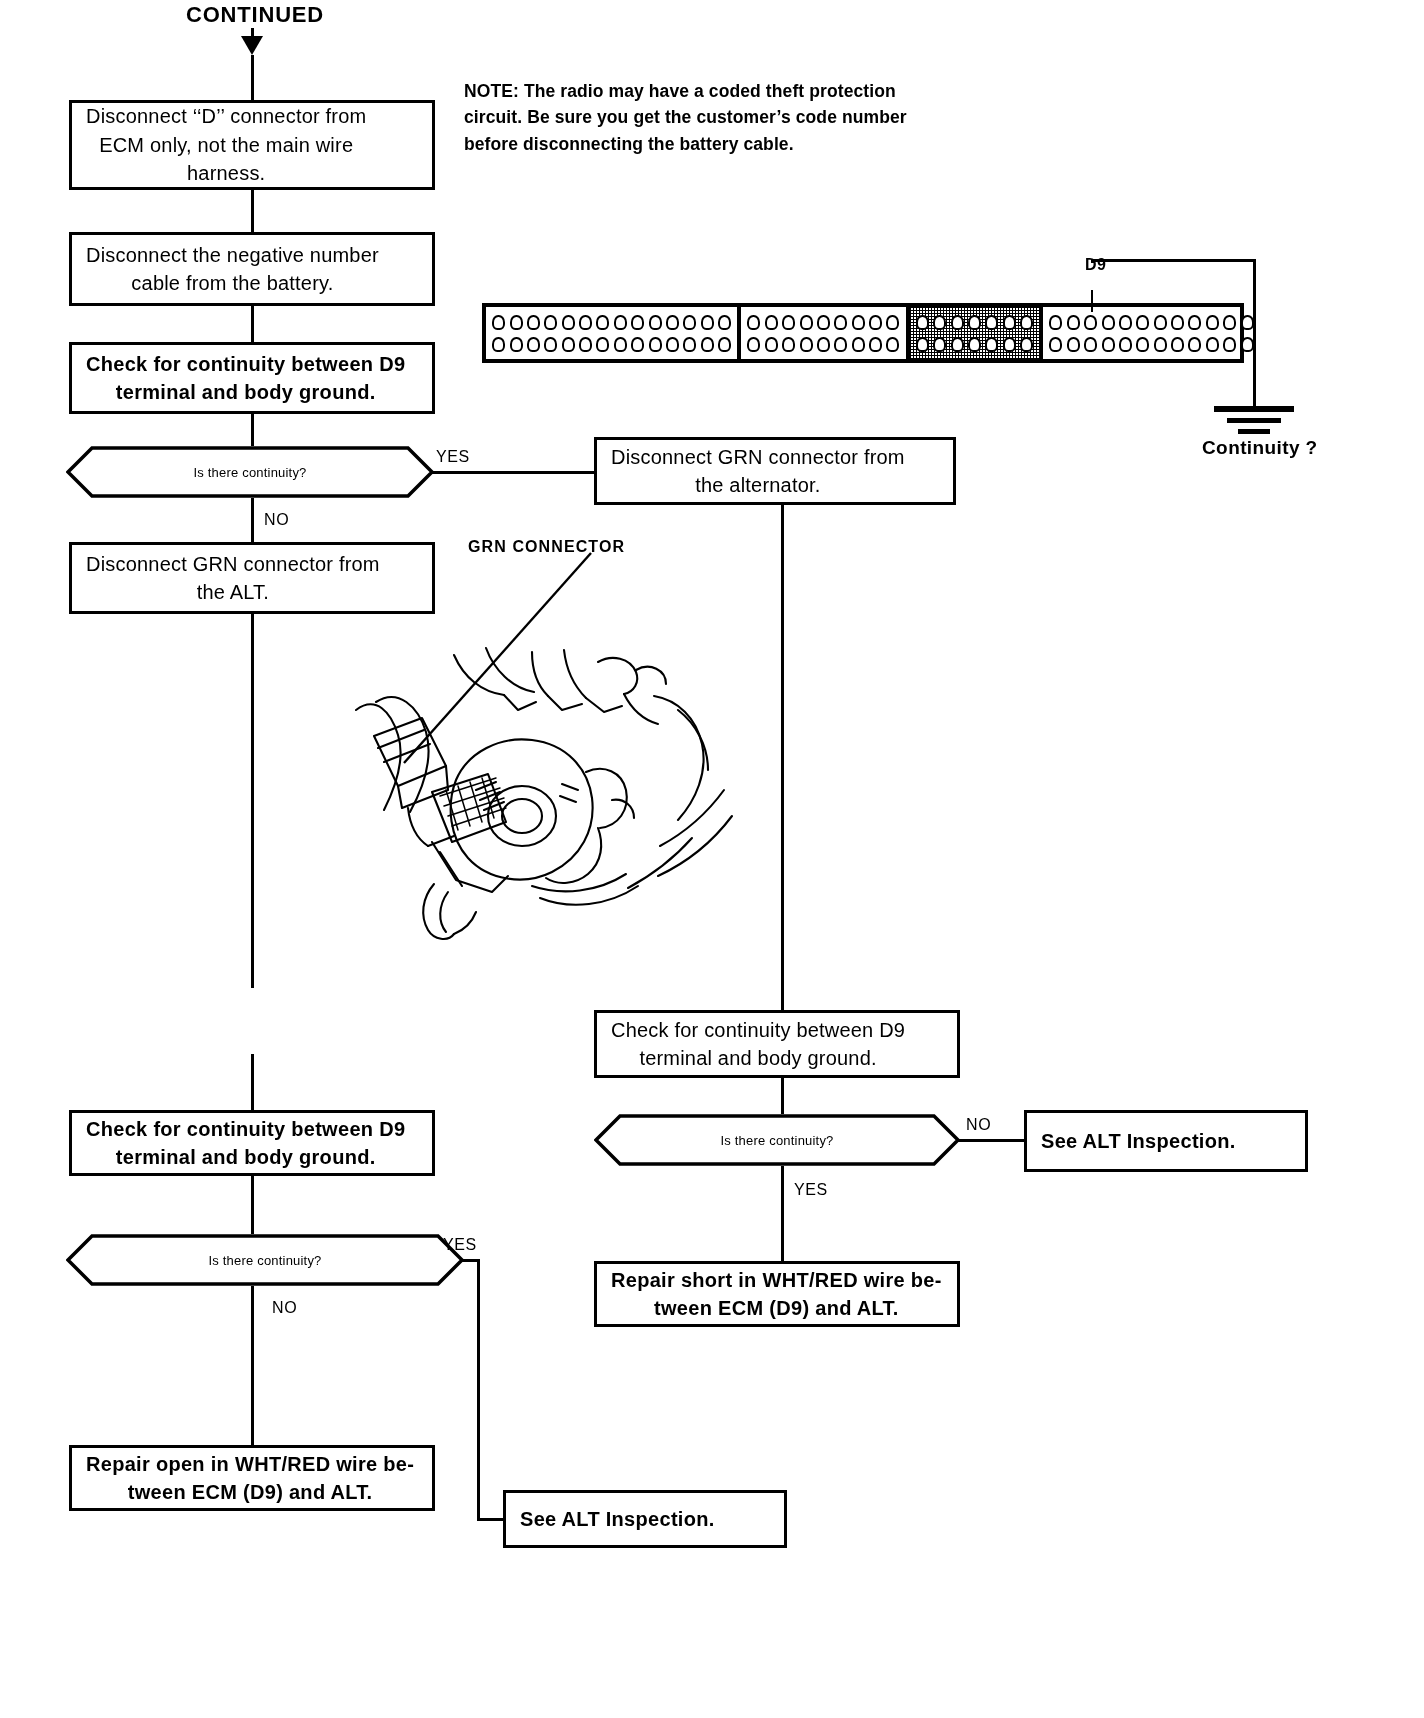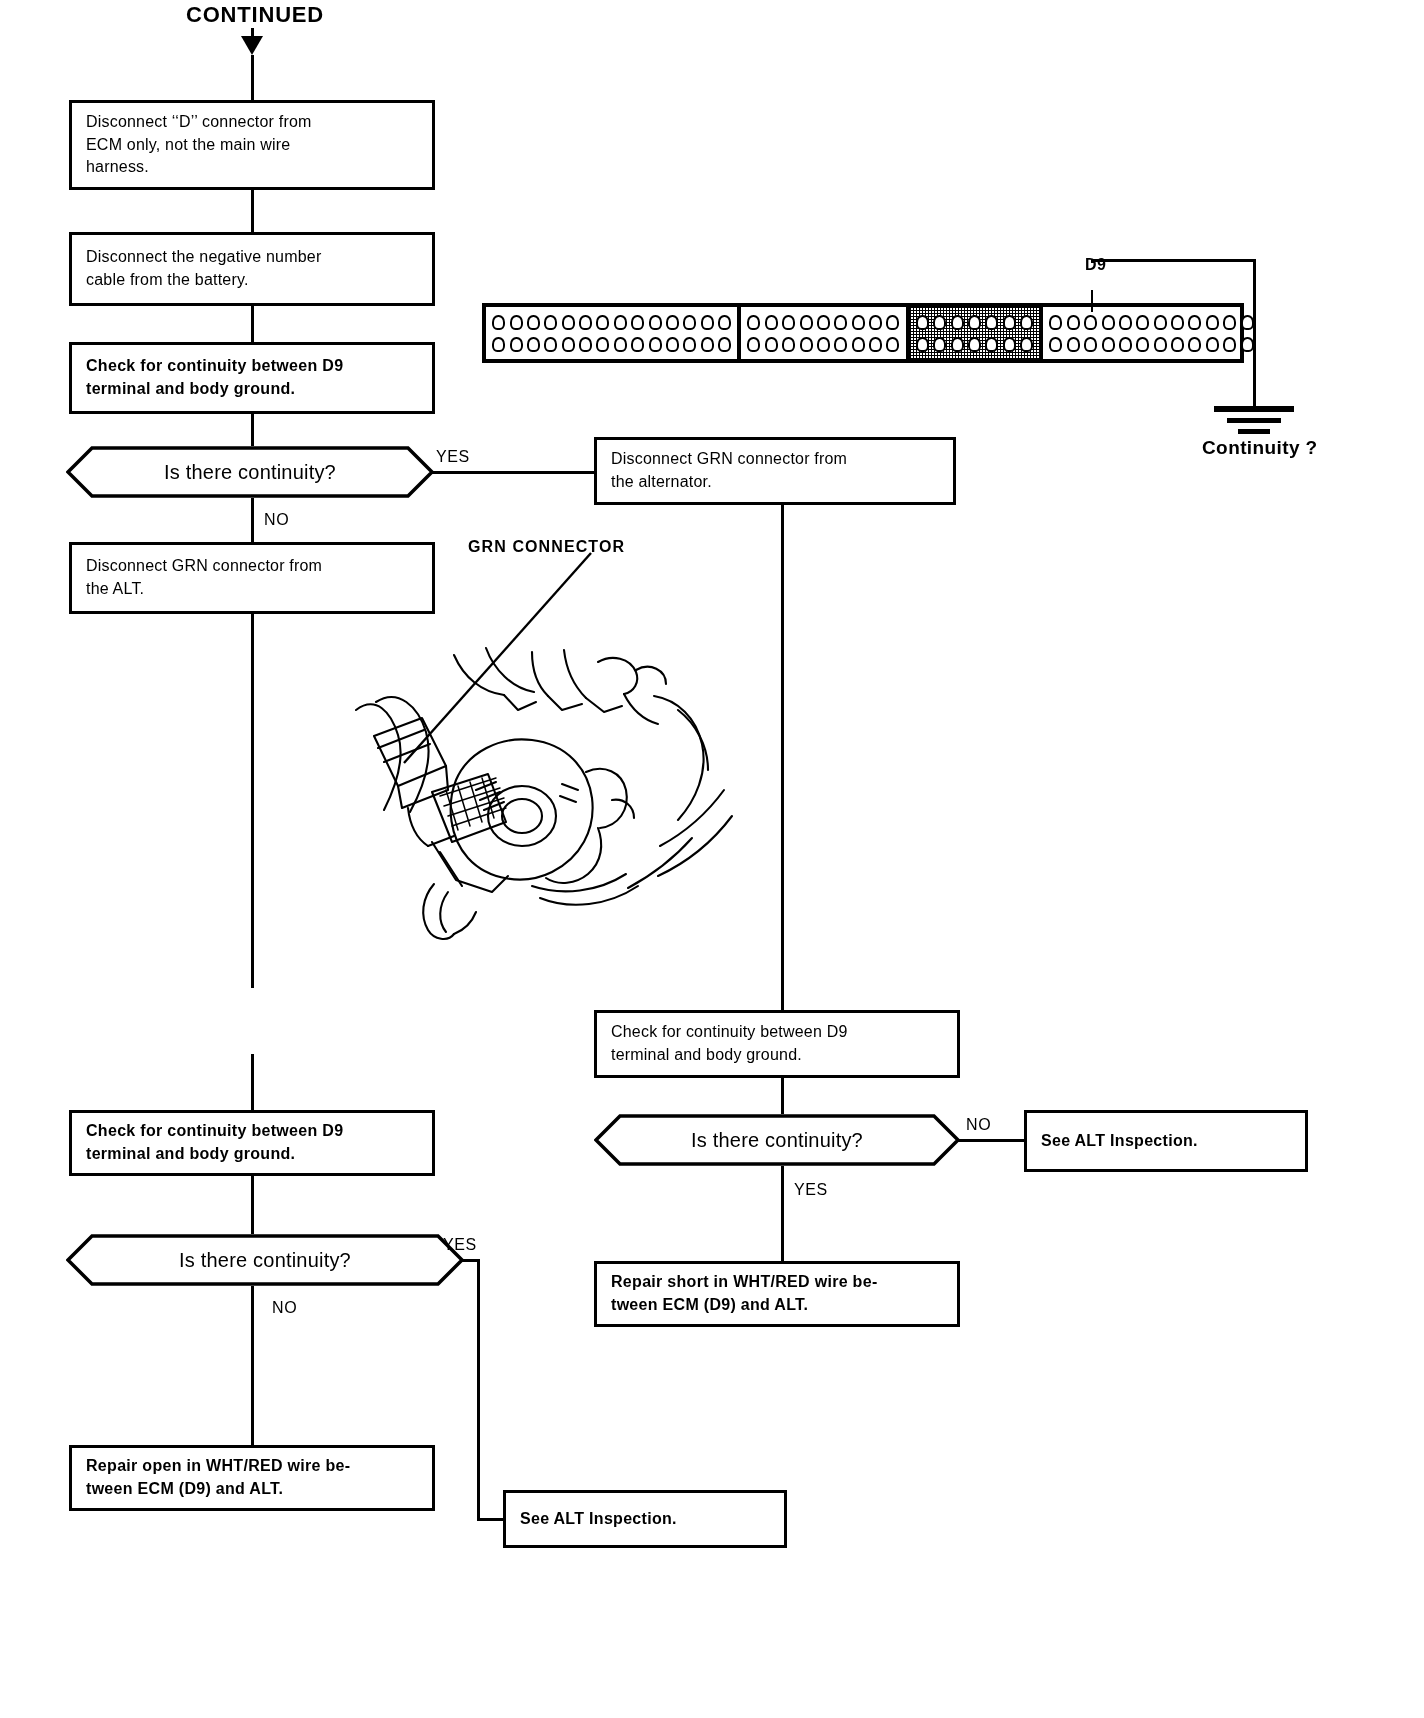--- a/index.html
+++ b/index.html
@@ -10,38 +10,39 @@
   .box{
     position:absolute;
     border:3px solid #000;
     background:#fff;
     box-sizing:border-box;
     display:flex;
     align-items:center;
     padding:6px 14px;
   }
   .box .txt{
-    font-size:16px;
+    font-size:20px;
     line-height:1.42;
     letter-spacing:0.2px;
     font-weight:400;
     white-space:pre-line;
+    text-align:center;
   }
   .box.bold .txt{font-weight:bold;letter-spacing:0.3px;}
 
   
   .hex{
     position:absolute;
     box-sizing:border-box;
   }
   .hex svg{display:block;width:100%;height:100%;}
   .hex .hlabel{
     position:absolute;left:0;top:0;width:100%;height:100%;
     display:flex;align-items:center;justify-content:center;
-    font-size:20px;
+    font-size:13px;
     letter-spacing:0.2px;
   }
 
   
   .vline{position:absolute;width:3px;background:#000;}
   .hline{position:absolute;height:3px;background:#000;}
   .vline-thin{position:absolute;width:2px;background:#000;}
 
   
   .blabel{position:absolute;font-size:16px;letter-spacing:0.6px;}
@@ -135,20 +136,23 @@
 <body>
 
 <div id="page">
 
   <div class="continued" style="left:150px;top:2px;">CONTINUED</div>
 
   <div class="vline" style="left:215px;top:28px;height:22px;"></div>
   <div class="arrowdown" style="left:205px;top:36px;"></div>
   <div class="vline" style="left:215px;top:55px;height:45px;"></div>
 
+  <div class="note" style="left:428px;top:78px;width:580px;">NOTE:  The radio may have a coded theft protection
+circuit. Be sure you get the customer’s code number
+before disconnecting the battery cable.</div>
 
   <div class="box" id="b1" style="left:33px;top:100px;width:366px;height:90px;">
     <div class="txt">Disconnect ‘‘D’’ connector from
 ECM  only,  not  the  main  wire
 harness.</div>
   </div>
   <div class="vline" style="left:215px;top:190px;height:42px;"></div>
 
   <div class="box" id="b2" style="left:33px;top:232px;width:366px;height:74px;">
     <div class="txt">Disconnect  the  negative  number

